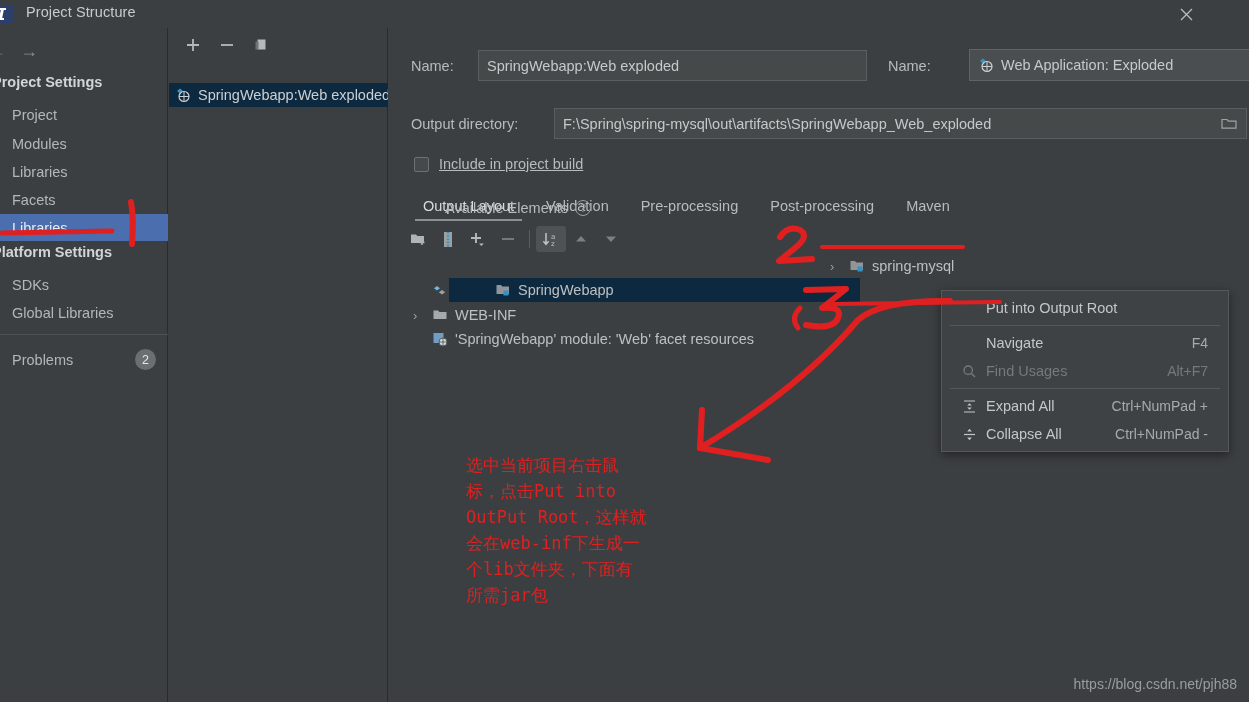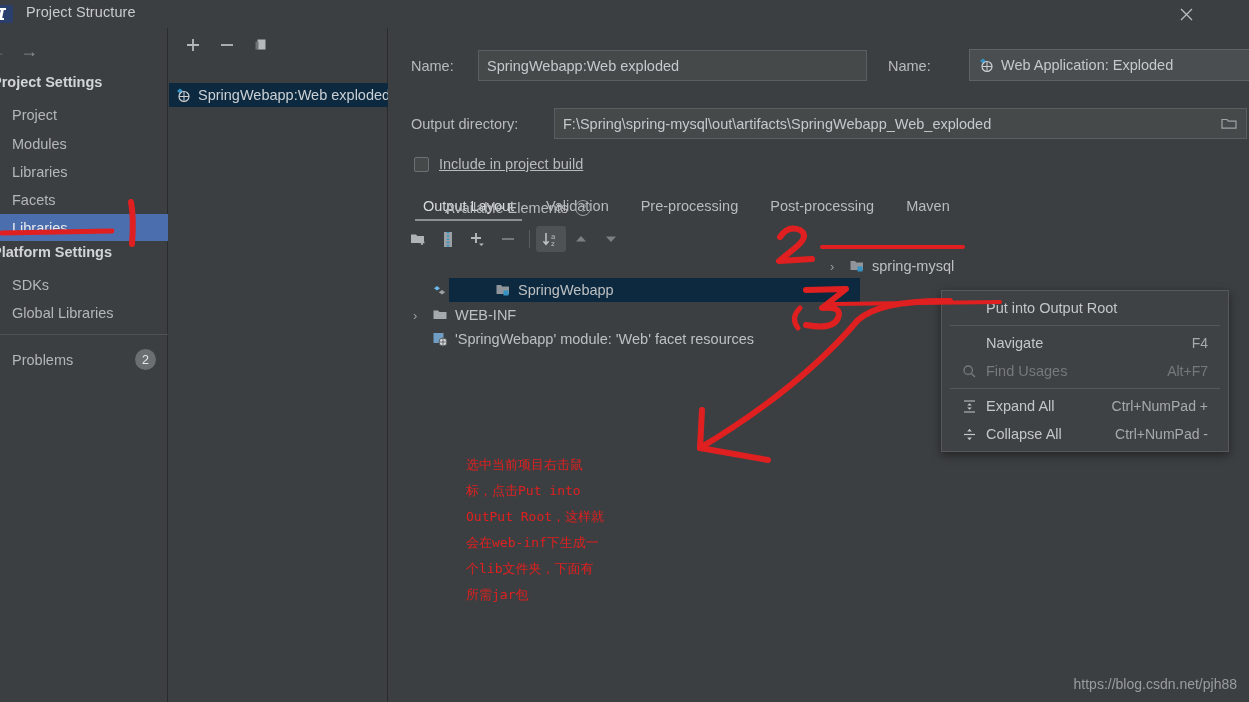--- a/index.html
+++ b/index.html
@@ -206,21 +206,21 @@
   .ctx-label { flex: 1; }
   .ctx-key { color: #a7aaac; font-size: 14px; }
   .ctx-item.disabled .ctx-key { color: #76797b; }
   .ctx-sep { height: 1px; background: #54585a; margin: 3px 0; }
 
   
   .anno-svg { position: absolute; left: 0; top: 0; width: 1249px; height: 702px;
     pointer-events: none; z-index: 60; }
   .anno-text {
     position: absolute; left: 466px; top: 452px; width: 240px;
-    color: #e02020; font-size: 13px; line-height: 26px;
+    color: #e02020; font-size: 17px; line-height: 26px;
     font-family: "DejaVu Sans Mono", monospace;
     white-space: pre-wrap;
     z-index: 61;
   }
   .watermark {
     position: absolute; right: 12px; bottom: 10px;
     font-size: 14px; color: #9a9da0;
   }
   .icon-svg { display: block; }
 </style>

